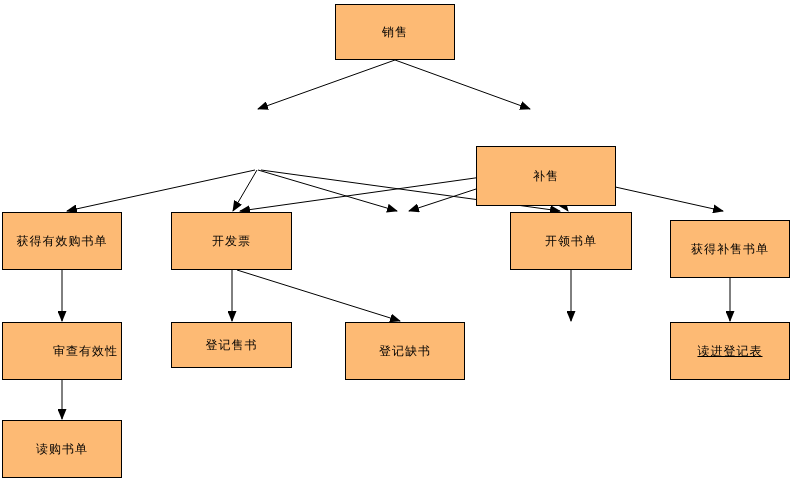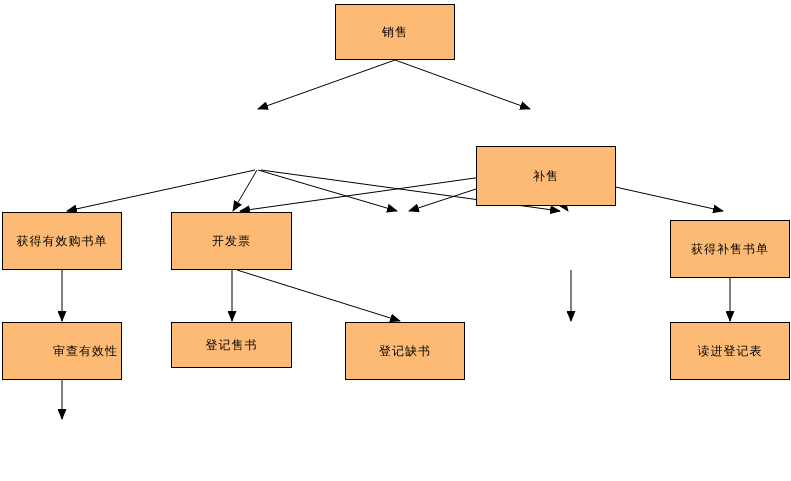--- a/index.html
+++ b/index.html
@@ -72,26 +72,28 @@
   <div class="node" style="left:335px; top:4px; width:120px; height:56px;">销售</div>
 
 
   <div class="node" style="left:476px; top:110px; width:140px; height:60px;margin-top:36px;">补售</div>
 
   <div class="node" style="left:171px; top:212px; width:121px; height:58px;">开发票</div>
 
   <div class="node" style="left:2px; top:212px; width:120px; height:58px;">获得有效购书单</div>
 
 
+  <div class="node" style="left:510px; top:212px; width:122px; height:58px;">开领书单</div>
 
   <div class="node" style="left:670px; top:220px; width:120px; height:58px;">获得补售书单</div>
 
   <div class="node" style="left:2px; top:322px; width:120px; height:58px;padding-left:47px;">审查有效性</div>
 
   <div class="node" style="left:171px; top:322px; width:121px; height:46px;">登记售书</div>
 
   <div class="node" style="left:345px; top:322px; width:120px; height:58px;">登记缺书</div>
 
 
-  <div class="node" style="left:670px; top:322px; width:120px; height:58px;">读进登记表</div>
+  <div class="node" style="left:670px; top:322px; width:120px; height:58px;text-decoration:underline;">读进登记表</div>
 
+  <div class="node" style="left:2px; top:420px; width:120px; height:58px;">读购书单</div>
 
 </div>
 
 </body></html>

